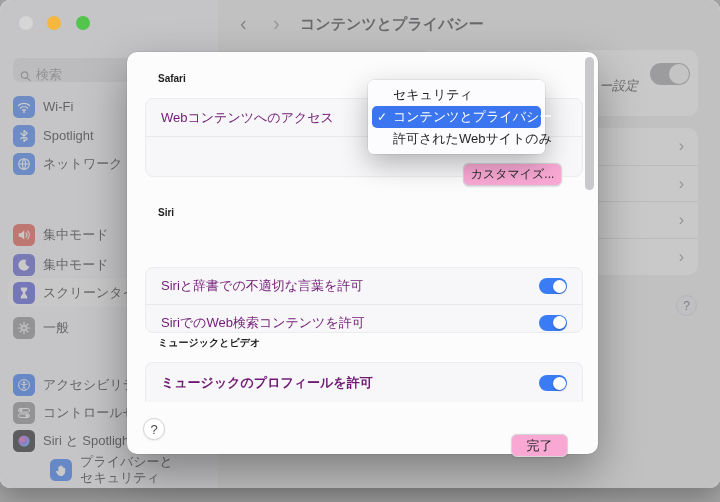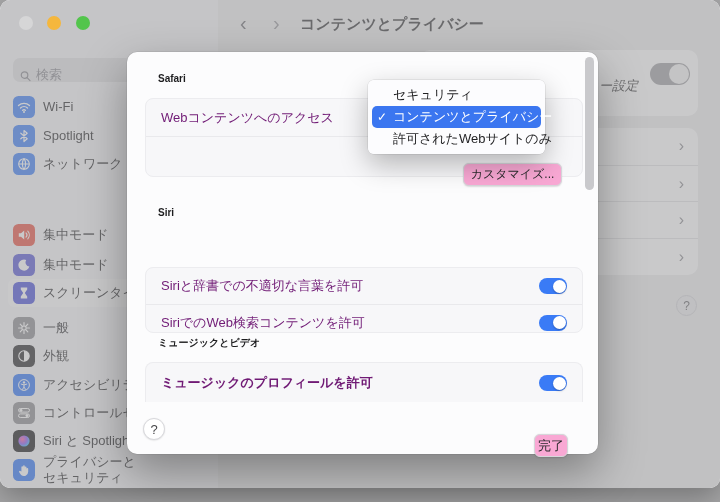--- a/index.html
+++ b/index.html
@@ -26,21 +26,21 @@
                 width:100%; font-family:"Liberation Sans",sans-serif; }
   .search-box input::placeholder { color:#8a8a90; }
 
   
   .s-item { position:absolute; left:8px; width:202px; height:28px; display:flex; align-items:center;
             gap:8px; padding-left:5px; border-radius:6px; }
   .s-item.selected { background:rgba(255,255,255,.7); }
   .s-item .tile { width:22px; height:22px; border-radius:5.5px; flex:0 0 auto; display:flex;
                   align-items:center; justify-content:center; }
   .s-item .lbl { font-size:13px; color:#2d2d2f; white-space:pre-line; line-height:1.2; }
-  .s-item.two-line { height:40px; }
+  .s-item.two-line { height:40px;justify-content:center; }
 
   
   .bg-frag { position:absolute; left:599px; top:77px; font-size:13px; color:#3a3a3c; }
   .bg-toggle { position:absolute; left:650px; top:63px; width:40px; height:22px; border-radius:11px;
                background:#a2a2a6; }
   .bg-toggle .knob { position:absolute; right:1px; top:1px; width:20px; height:20px; border-radius:50%;
                background:#f4f4f4; }
   .bg-card { position:absolute; background:#fff; border-radius:10px; }
   .bg-row { height:36.7px; position:relative; }
   .bg-row + .bg-row { border-top:1px solid #e3e3e6; margin-left:16px; }
@@ -66,21 +66,21 @@
   .toggle .knob { position:absolute; right:1.5px; top:1.5px; width:13px; height:13px; border-radius:50%;
                   background:#fff; box-shadow:0 1px 2px rgba(0,0,0,.25); }
   .push-btn { position:absolute; height:23px; background:#f9a8d4; border:1px solid #d6d6da; border-radius:6px;
               font-size:12px; color:#2a2a2c; display:flex; align-items:center; justify-content:center;
               box-shadow:0 .5px 1.5px rgba(0,0,0,.12);margin-top:16px; }
   .m-scrollthumb { position:absolute; left:458px; top:5px; width:9px; height:133px; border-radius:4.5px;
               background:#c9c9cc; }
   .m-help { position:absolute; left:16px; top:366px; width:22px; height:22px; border-radius:50%;
             background:#fff; border:1px solid #d8d8dc; color:#48484a; font-size:13px;
             display:flex; align-items:center; justify-content:center; box-shadow:0 .5px 1.5px rgba(0,0,0,.12); }
-  .m-done { right:30px; top:366px; width:34px; font-size:13px;text-align:center; }
+  .m-done { right:30px; top:366px; width:57px; font-size:13px;text-align:center; }
 
   
   .menu { position:absolute; left:368px; top:80px; width:177px; background:rgba(252,252,254,.98);
           border-radius:6px; padding:4px; z-index:20;
           box-shadow:0 10px 28px rgba(0,0,0,.28), 0 0 0 .5px rgba(0,0,0,.12); }
   .menu-item { position:relative; height:22px; line-height:22px; font-size:13px; color:#1f1f21;
                padding:0 8px 0 21px; border-radius:5px; white-space:nowrap; }
   .menu-item.selected { color:#fff; }
   .menu-item .check { position:absolute; left:5px; top:0; font-size:12px; }
 </style>
@@ -156,29 +156,20 @@
 
       <div class="s-item" style="top:314px">
         <span class="tile" style="background: rgb(142, 142, 147);">
             <svg width="14" height="14" viewBox="0 0 14 14" fill="none" stroke="#fff" stroke-width="1.2" stroke-linecap="round">
               <circle cx="7" cy="7" r="2.2"></circle>
               <path d="M10.4 7 H12.4 M3.6 7 H1.6 M7 10.4 V12.4 M7 3.6 V1.6 M9.4 9.4 L10.8 10.8 M4.6 4.6 L3.2 3.2 M9.4 4.6 L10.8 3.2 M4.6 9.4 L3.2 10.8"></path>
             </svg>
           </span>
         <span class="lbl">一般</span>
       </div>
-      <div class="s-item" style="top:342px">
-        <span class="tile" style="background: rgb(44, 44, 46);">
-            <svg width="14" height="14" viewBox="0 0 14 14">
-              <circle cx="7" cy="7" r="5.2" fill="none" stroke="#fff" stroke-width="1.1"></circle>
-              <path d="M7 1.8 A5.2 5.2 0 0 1 7 12.2 Z" fill="#fff"></path>
-            </svg>
-          </span>
-        <span class="lbl">外観</span>
-      </div>
       <div class="s-item" style="top:371px">
         <span class="tile" style="background: rgb(52, 120, 246);">
             <svg width="14" height="14" viewBox="0 0 14 14">
               <circle cx="7" cy="7" r="5.4" fill="none" stroke="#fff" stroke-width="1"></circle>
               <circle cx="7" cy="4.4" r="1.2" fill="#fff"></circle>
               <path d="M4.2 6.1 L7 6.9 L9.8 6.1 M7 6.9 V9.1 L5.4 11.4 M7 9.1 L8.6 11.4" fill="none" stroke="#fff" stroke-width="1" stroke-linecap="round"></path>
             </svg>
           </span>
         <span class="lbl">アクセシビリティ</span>
       </div>

